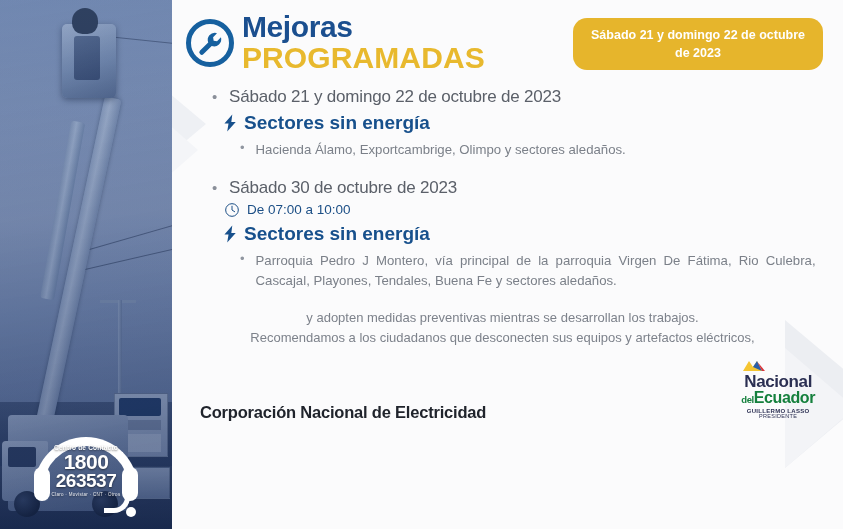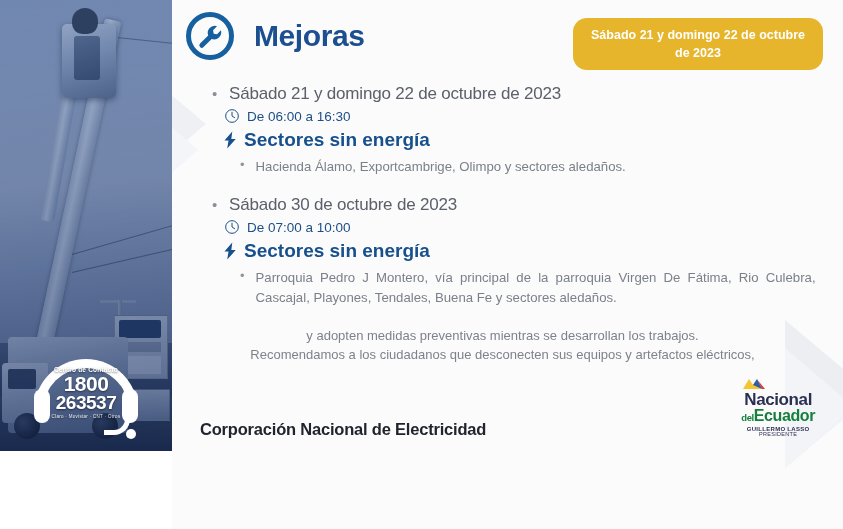--- a/index.html
+++ b/index.html
@@ -9,21 +9,21 @@
     font-family:"Liberation Sans","DejaVu Sans",sans-serif;
     background:#ffffff;
   }
   .poster{
     position:relative;width:843px;height:529px;
     display:flex;background:#ffffff;overflow:hidden;
   }
 
   
   .photo-panel{
-    position:relative;width:172px;height:451px;flex:0 0 172px;
+    position:relative;width:172px;height:529px;flex:0 0 172px;
     background:#0c4a6e;overflow:hidden;
   }
   .sky{
     position:absolute;left:0;top:0;width:100%;height:78%;
     background:linear-gradient(176deg,#9fb0cd 0%,#b3c0d8 26%,#c3ccdf 52%,#aab8d2 74%,#8fa0bf 100%);
   }
   .ground{
     position:absolute;left:0;bottom:0;width:100%;height:24%;
     background:linear-gradient(180deg,#5d6f90 0%,#3d5176 45%,#2d4066 100%);
   }
@@ -179,21 +179,21 @@
   }
   .wm4{
     right:-12px;top:348px;
     border-width:60px 0 60px 70px;border-color:transparent transparent transparent #f3f4f7;
   }
 
   .inner{position:relative;z-index:3;padding:0 20px 0 14px;}
 
   
   .header-row{display:flex;align-items:flex-start;padding-top:12px;}
-  .logo-wrap{display:flex;align-items:center;flex:0 0 auto;gap:12px;}
+  .logo-wrap{display:flex;align-items:center;flex:0 0 auto;}
   .wrench-circle{
     width:48px;height:48px;flex:0 0 48px;border-radius:50%;
     border:5px solid #16609f;position:relative;box-sizing:border-box;margin-right:8px;
     background:#fbfbfc;
   }
   .wrench-svg{position:absolute;left:50%;top:50%;transform:translate(-50%,-50%);}
   .brand-text{line-height:1;}
   .brand-1{
     font-size:30px;font-weight:bold;color:#1b4f8f;letter-spacing:-.4px;
     display:block;margin-bottom:1px;
@@ -321,37 +321,31 @@
 
       <div class="header-row">
         <div class="logo-wrap">
           <div class="wrench-circle">
             <svg class="wrench-svg" width="30" height="30" viewBox="0 0 32 32">
               <path d="M22.5 5.2a7.6 7.6 0 0 0-8.4 10.2L5.4 24.1a2.6 2.6 0 0 0 0 3.7 2.6 2.6 0 0 0 3.7 0l8.7-8.7a7.6 7.6 0 0 0 9.9-9.2l-4.2 4.2-3.6-.6-.6-3.6 4.2-4.2a7.7 7.7 0 0 0-1-.5z" fill="#16609f"></path>
             </svg>
           </div>
           <div class="brand-text">
             <span class="brand-1">Mejoras</span>
+            <span class="brand-2">PROGRAMADAS</span>
           </div>
         </div>
         <div class="date-badge">Sábado 21 y domingo 22 de octubre de 2023</div>
       </div>
 
 
       <div class="block">
         <div class="date-line">
           <span class="dot">•</span>
           <span>Sábado 21 y domingo 22 de octubre de 2023</span>
-        </div>
-        <div class="time-line">
-          <svg class="clock" width="16" height="16" viewBox="0 0 24 24">
-            <circle cx="12" cy="12" r="9.5" fill="none" stroke="#1c4f86" stroke-width="1.5"></circle>
-            <path d="M12 6.3V12l4 2.6" fill="none" stroke="#1c4f86" stroke-width="1.5" stroke-linecap="round"></path>
-          </svg>
-          <span>De 06:00 a 16:30</span>
         </div>
         <div class="sectors-line">
           <svg class="bolt" width="16" height="18" viewBox="0 0 16 22">
             <path d="M10.8 0.5 1.2 11.6h5.0L4.6 21.5 15 9.9h-5.4z" fill="#17508c"></path>
           </svg>
           <span>Sectores sin energía</span>
         </div>
         <div class="sector-item">
           <span class="dot">•</span>
           <span class="txt">Hacienda Álamo, Exportcambrige, Olimpo y sectores aledaños.</span>

